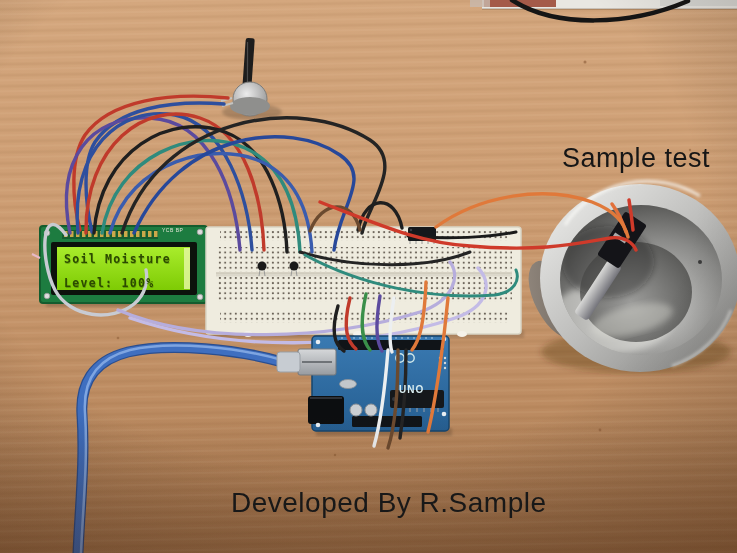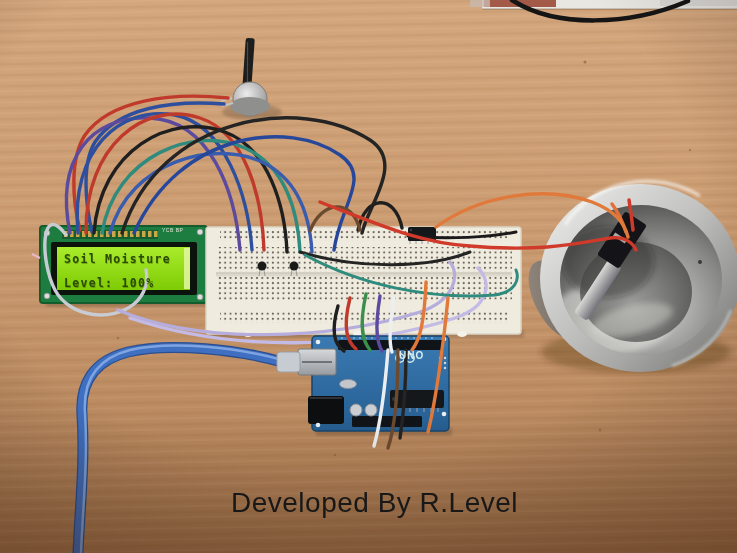--- a/index.html
+++ b/index.html
@@ -13,21 +13,21 @@
   .credit-label{left:231px;top:487px;font-size:28px;color:#181818;letter-spacing:0.5px;}
   .lcd-line{
     font-family:"DejaVu Sans Mono",monospace;font-weight:bold;
     font-size:11.5px;color:#2c4a00;letter-spacing:1.3px;
     text-shadow:0.5px 0.5px 0 rgba(44,74,0,0.35);
     text-align:right;
   }
   .lcd-line1{left:64px;top:252px;}
   .lcd-line2{left:64px;top:276px;}
   .lcd-pcb-label{left:162px;top:227px;font-size:5px;color:#e6e6d8;letter-spacing:0.5px;}
-  .uno-label{left:399px;top:350px;font-size:10px;font-weight:bold;color:#d9edf0;letter-spacing:1px;}
+  .uno-label{left:399px;top:384px;font-size:10px;font-weight:bold;color:#d9edf0;letter-spacing:1px;}
 </style>
 </head>
 <body>
 
 <div class="stage">
 <svg width="737" height="553" viewBox="0 0 737 553">
   <defs>
     <linearGradient id="deskGrad" x1="0" y1="0" x2="0" y2="1">
       <stop offset="0" stop-color="#d4a77e"></stop>
       <stop offset="0.4" stop-color="#cc9c72"></stop>
@@ -317,18 +317,19 @@
     <path d="M448,298 C444,340 436,400 428,432" stroke="#e0793a"></path>
     <path d="M388,350 C384,400 378,432 374,446" stroke="#eceff1"></path>
     <path d="M398,350 C398,408 392,436 388,448" stroke="#6b4a2f"></path>
     <path d="M406,350 C406,400 402,425 400,438" stroke="#242424"></path>
   </g>
 
   <rect x="0" y="0" width="737" height="553" fill="url(#vig)"></rect>
   <rect x="0" y="0" width="737" height="553" fill="url(#botShade)"></rect>
 </svg>
 
-  <div class="overlay credit-label">Developed By R.Level</div>
+  <div class="overlay sample-label">Sample test</div>
+  <div class="overlay credit-label">Developed By R.Sample</div>
   <div class="overlay lcd-line lcd-line1">Soil Moisture</div>
   <div class="overlay lcd-line lcd-line2">Level: 100%</div>
   <div class="overlay lcd-pcb-label">YCB BP</div>
   <div class="overlay uno-label">UNO</div>
 </div>
 
 </body></html>

